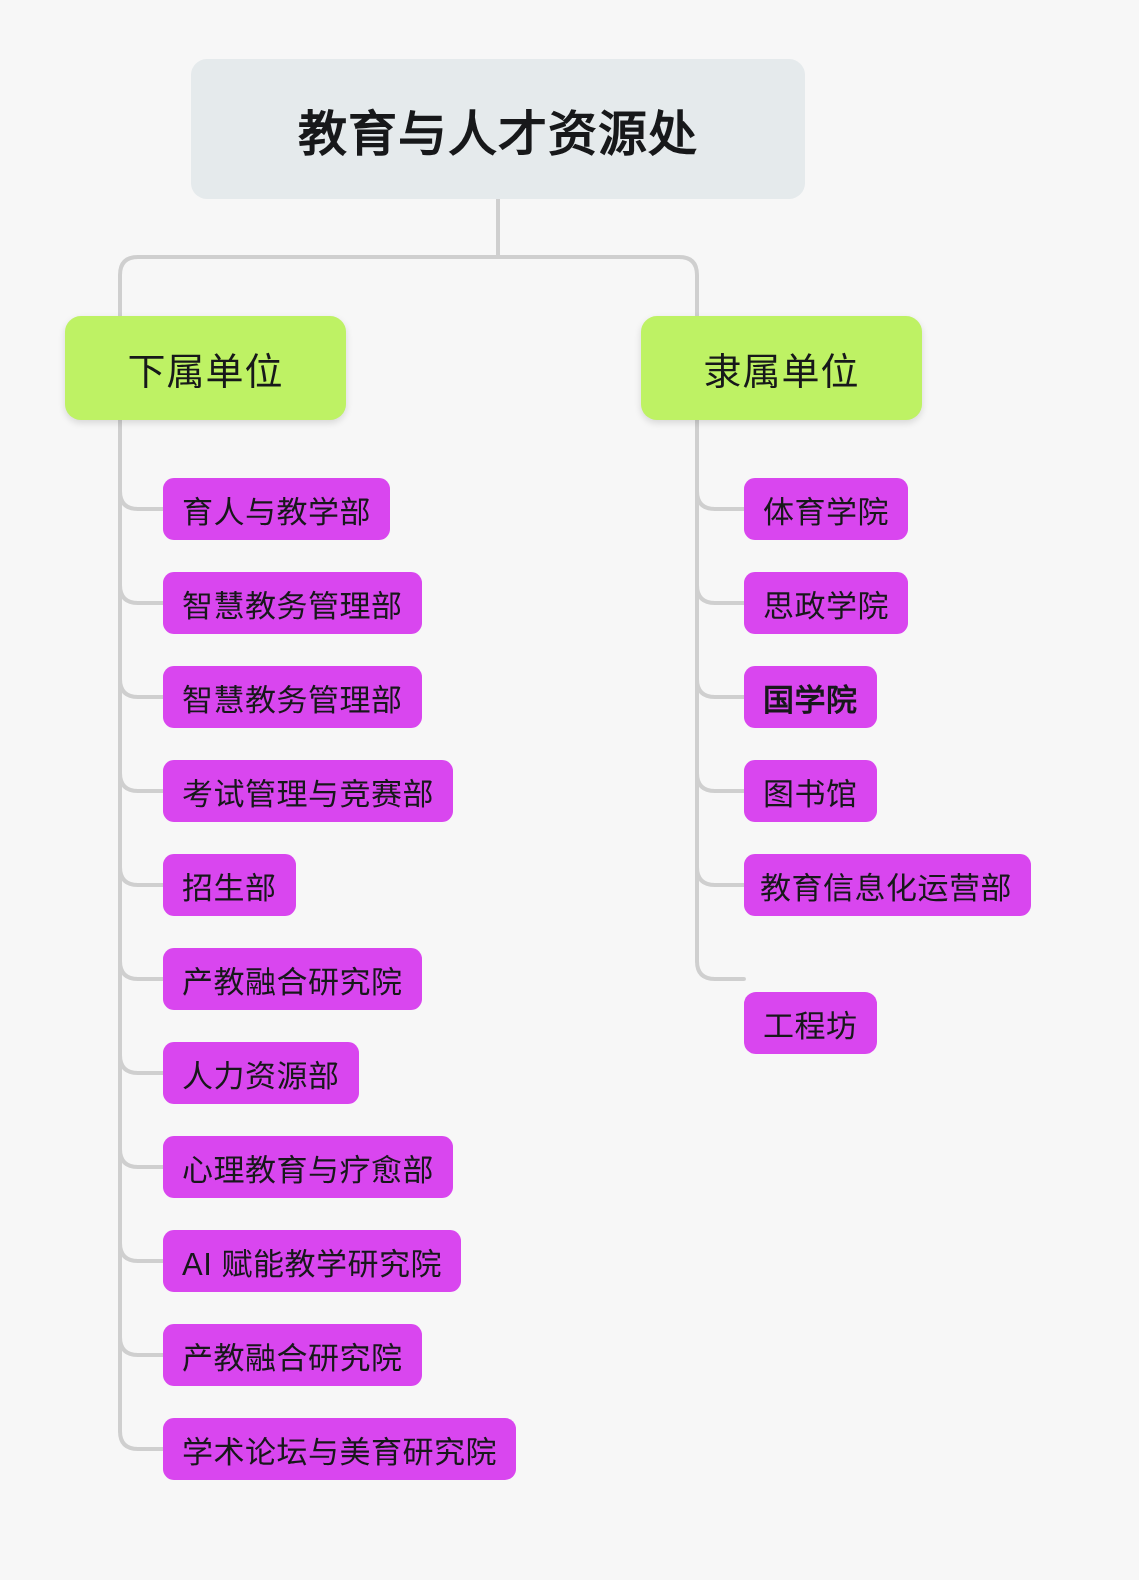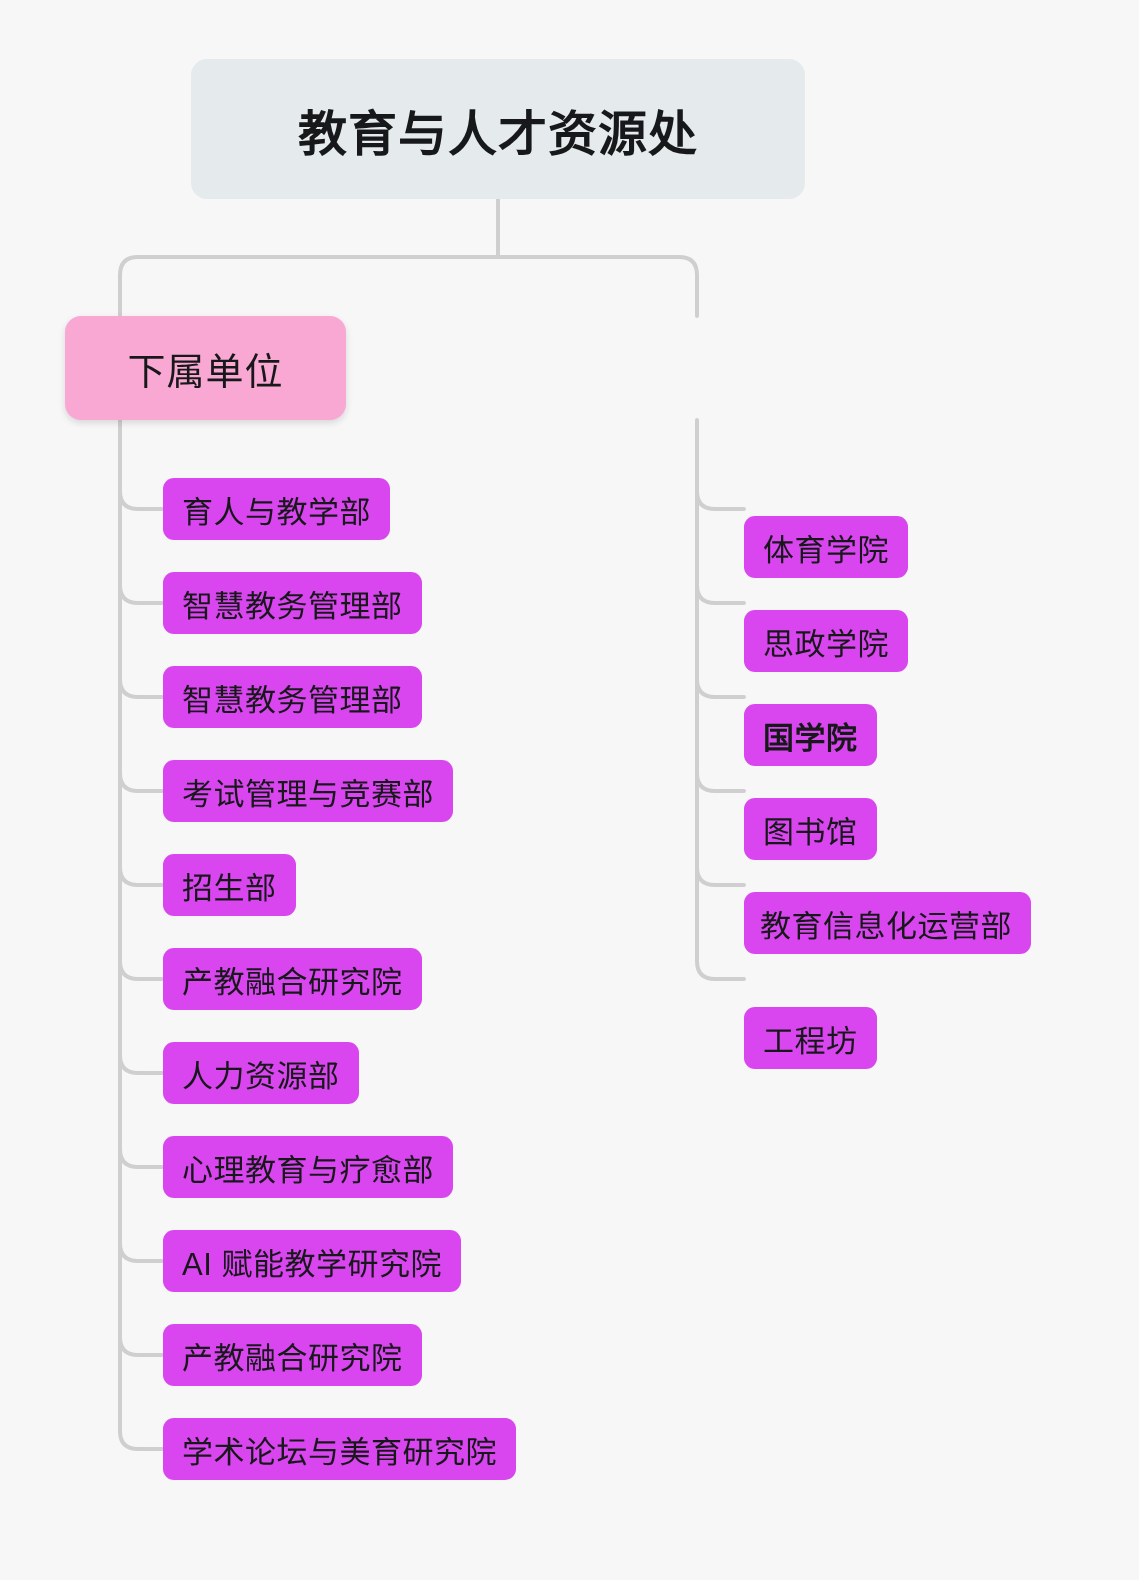--- a/index.html
+++ b/index.html
@@ -56,42 +56,42 @@
     background: #e5eaec;
     border-radius: 16px;
     justify-content: center;
     font-size: 49px;
     font-weight: 700;
     letter-spacing: 1px;
   }
 
   .node-branch {
     height: 104px;
-    background: #f9a8d4;
+    background: #bef264;
     border-radius: 16px;
     justify-content: center;
     font-size: 38px;
     font-weight: 400;
     letter-spacing: 1px;
     box-shadow: 0 3px 7px rgba(0,0,0,0.13);
   }
   .branch-left  { left: 65px;  top: 316px; width: 281px; }
   .branch-right { left: 641px; top: 316px; width: 281px; }
 
   .node-leaf {
     height: 62px;
     background: #d946ef;
     border-radius: 11px;
     padding: 0 19px;
     font-size: 31px;
     font-weight: 400;
     letter-spacing: 0.5px;
   }
   .leaf-left  { left: 163px; }
-  .leaf-right { left: 744px; margin-top: 38px; }
+  .leaf-right { left: 744px; }
 </style>
 </head>
 <body>
 
 <div id="org-chart">
 
   <svg id="connector-layer" viewBox="0 0 1139 1580" width="1139" height="1580" aria-hidden="true">
       <path d="M 498 199 L 498 257"></path>
       <path d="M 120 316 L 120 275 Q 120 257 138 257 L 679 257 Q 697 257 697 275 L 697 316"></path>
       <path d="M 120 420 L 120 1431"></path>
@@ -116,20 +116,23 @@
     </svg>
 
   <div class="node node-root">
     <span>教育与人才资源处</span>
   </div>
 
   <div class="node node-branch branch-left">
     <span>下属单位</span>
   </div>
 
+  <div class="node node-branch branch-right">
+    <span>隶属单位</span>
+  </div>
 
   <div id="leaf-container">
       <div class="node node-leaf leaf-left" style="top: 478px;">
         <span>育人与教学部</span>
       </div>
       <div class="node node-leaf leaf-left" style="top: 572px;">
         <span>智慧教务管理部</span>
       </div>
       <div class="node node-leaf leaf-left" style="top: 666px;">
         <span>智慧教务管理部</span>
@@ -166,18 +169,18 @@
       </div>
       <div class="node node-leaf leaf-right" style="top: 666px; font-weight: bold;">
         <span>国学院</span>
       </div>
       <div class="node node-leaf leaf-right" style="top: 760px; justify-content: center;">
         <span>图书馆</span>
       </div>
       <div class="node node-leaf leaf-right" style="top: 854px; padding-left: 16px;">
         <span>教育信息化运营部</span>
       </div>
-      <div class="node node-leaf leaf-right" style="top: 969px;">
+      <div class="node node-leaf leaf-right" style="top: 992px; border-radius: 12px;">
         <span>工程坊</span>
       </div>
     </div>
 
 </div>
 
 </body></html>

